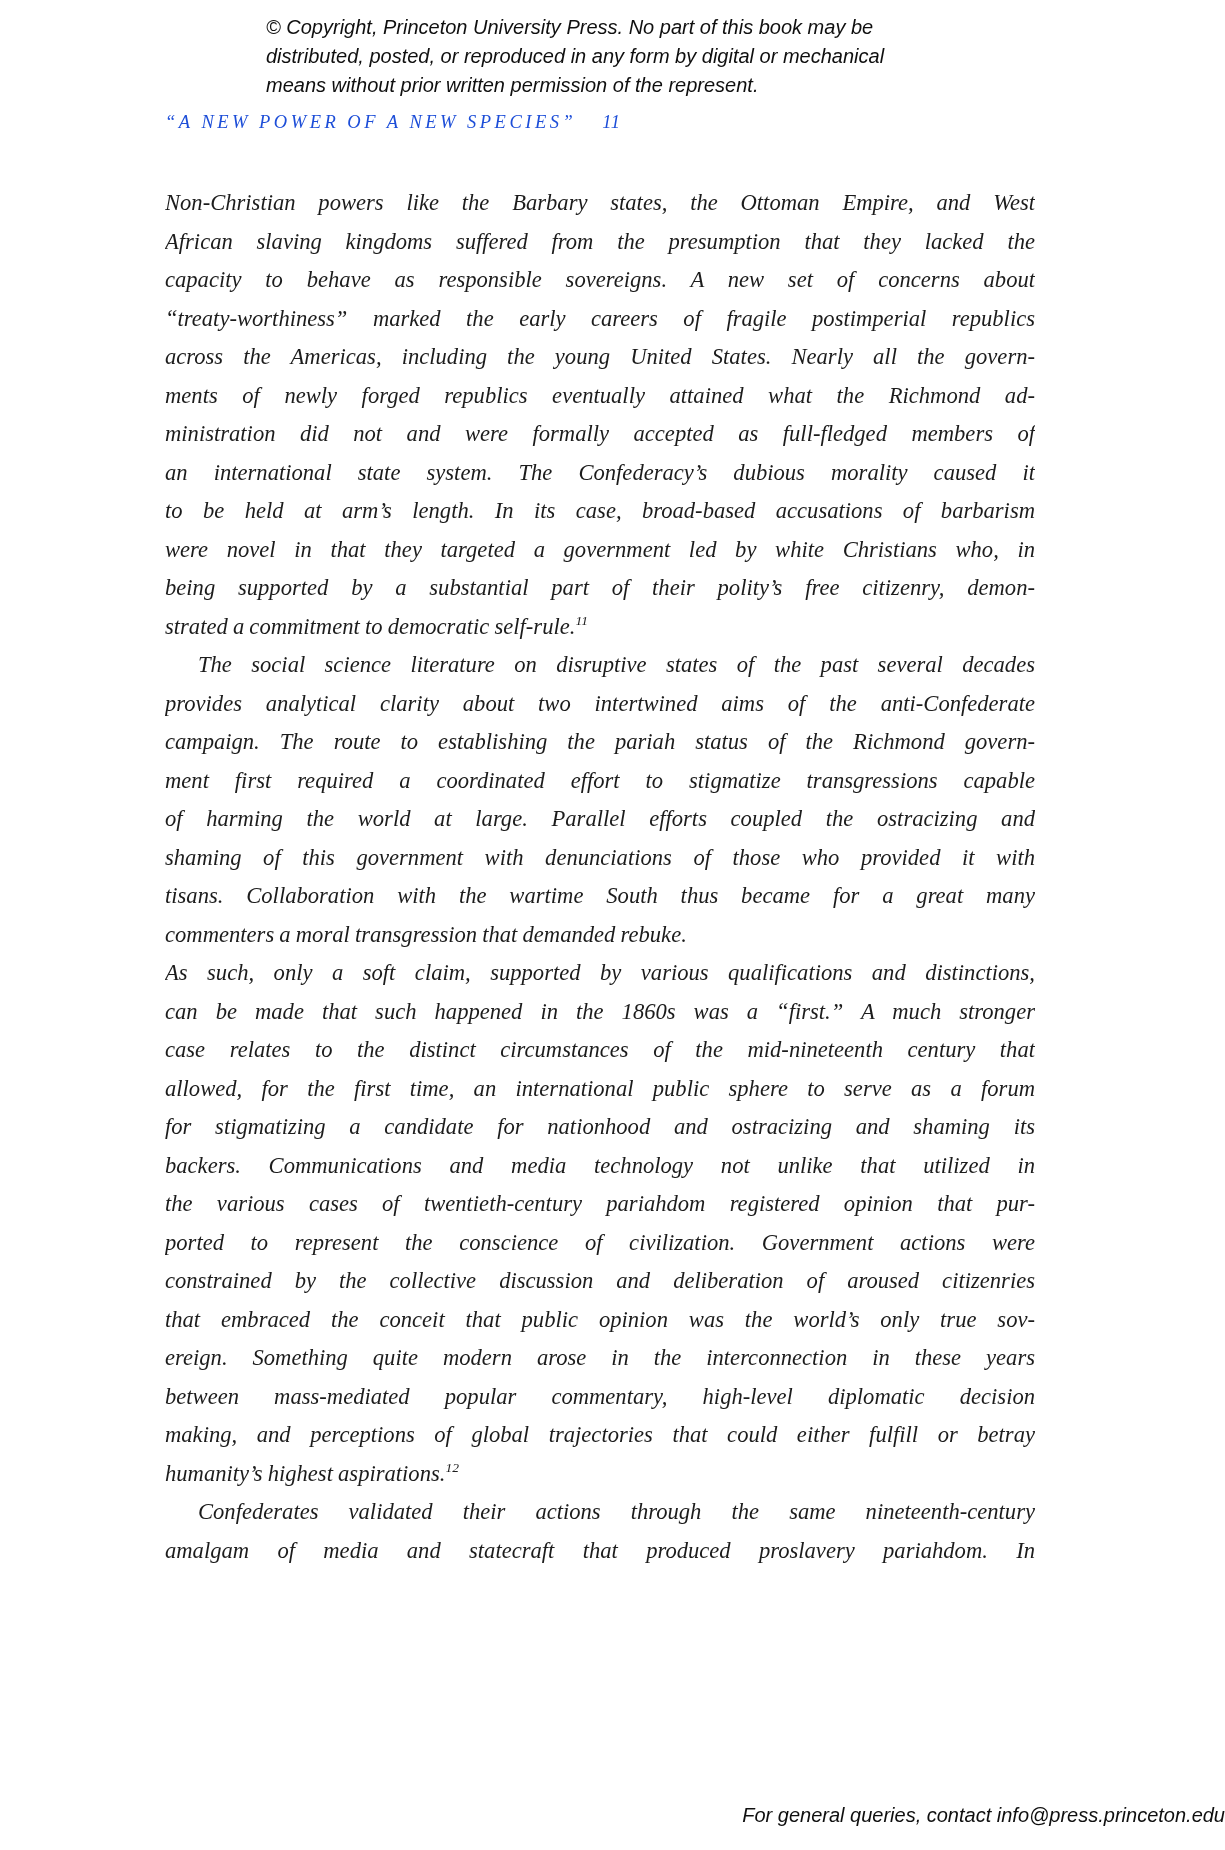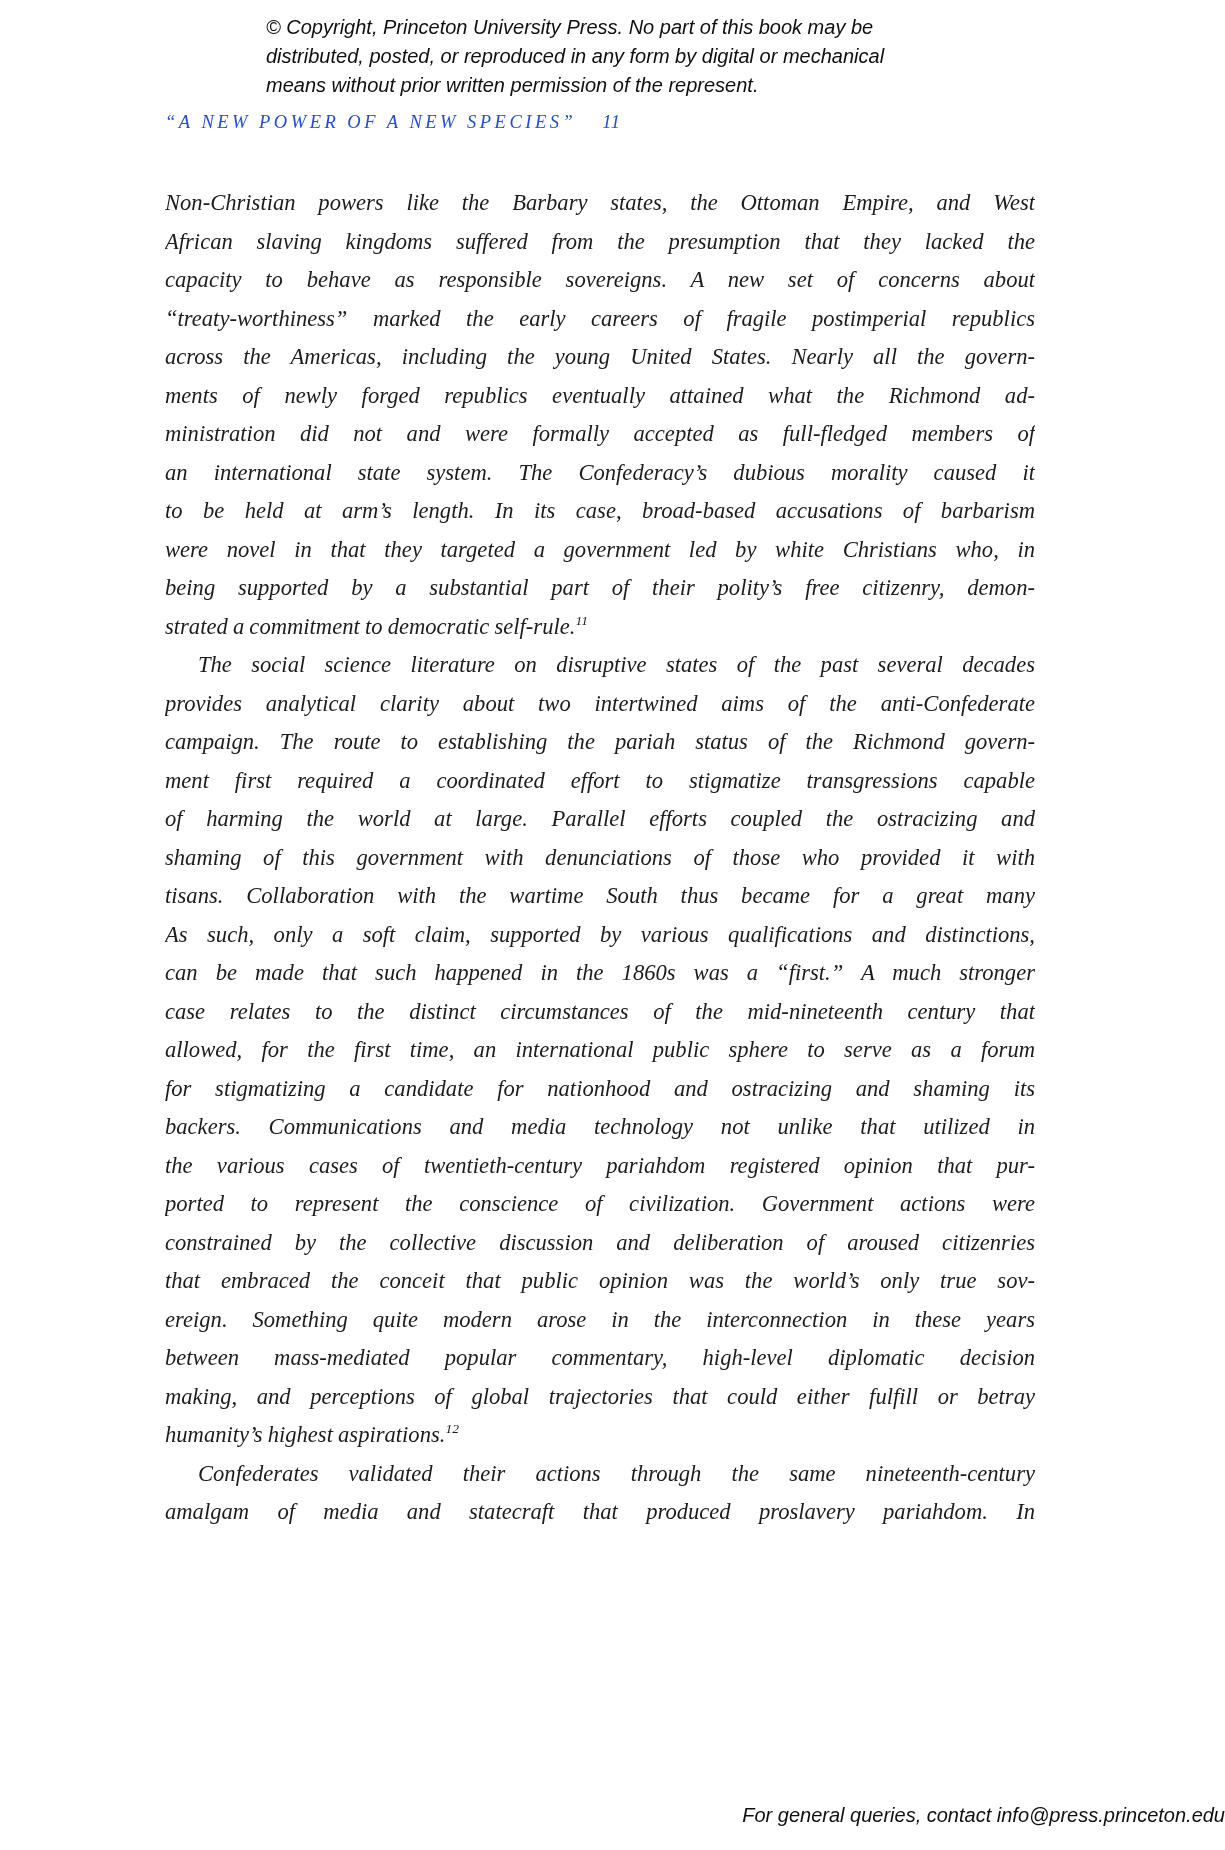--- a/index.html
+++ b/index.html
@@ -118,20 +118,21 @@
         <div class="bline pl">strated a commitment to democratic self-rule.<sup class="fn">11</sup></div>
       </div>
       <div>
         <div class="bline ind">The social science literature on disruptive states of the past several decades</div>
         <div class="bline">provides analytical clarity about two intertwined aims of the anti-Confederate</div>
         <div class="bline">campaign. The route to establishing the pariah status of the Richmond govern-</div>
         <div class="bline">ment first required a coordinated effort to stigmatize transgressions capable</div>
         <div class="bline">of harming the world at large. Parallel efforts coupled the ostracizing and</div>
         <div class="bline">shaming of this government with denunciations of those who provided it with</div>
         <div class="bline">tisans. Collaboration with the wartime South thus became for a great many</div>
+        <div class="bline pl">commenters a moral transgression that demanded rebuke.</div>
       </div>
       <div>
         <div class="bline">As such, only a soft claim, supported by various qualifications and distinctions,</div>
         <div class="bline">can be made that such happened in the 1860s was a “first.” A much stronger</div>
         <div class="bline">case relates to the distinct circumstances of the mid-nineteenth century that</div>
         <div class="bline">allowed, for the first time, an international public sphere to serve as a forum</div>
         <div class="bline">for stigmatizing a candidate for nationhood and ostracizing and shaming its</div>
         <div class="bline">backers. Communications and media technology not unlike that utilized in</div>
         <div class="bline">the various cases of twentieth-century pariahdom registered opinion that pur-</div>
         <div class="bline">ported to represent the conscience of civilization. Government actions were</div>

